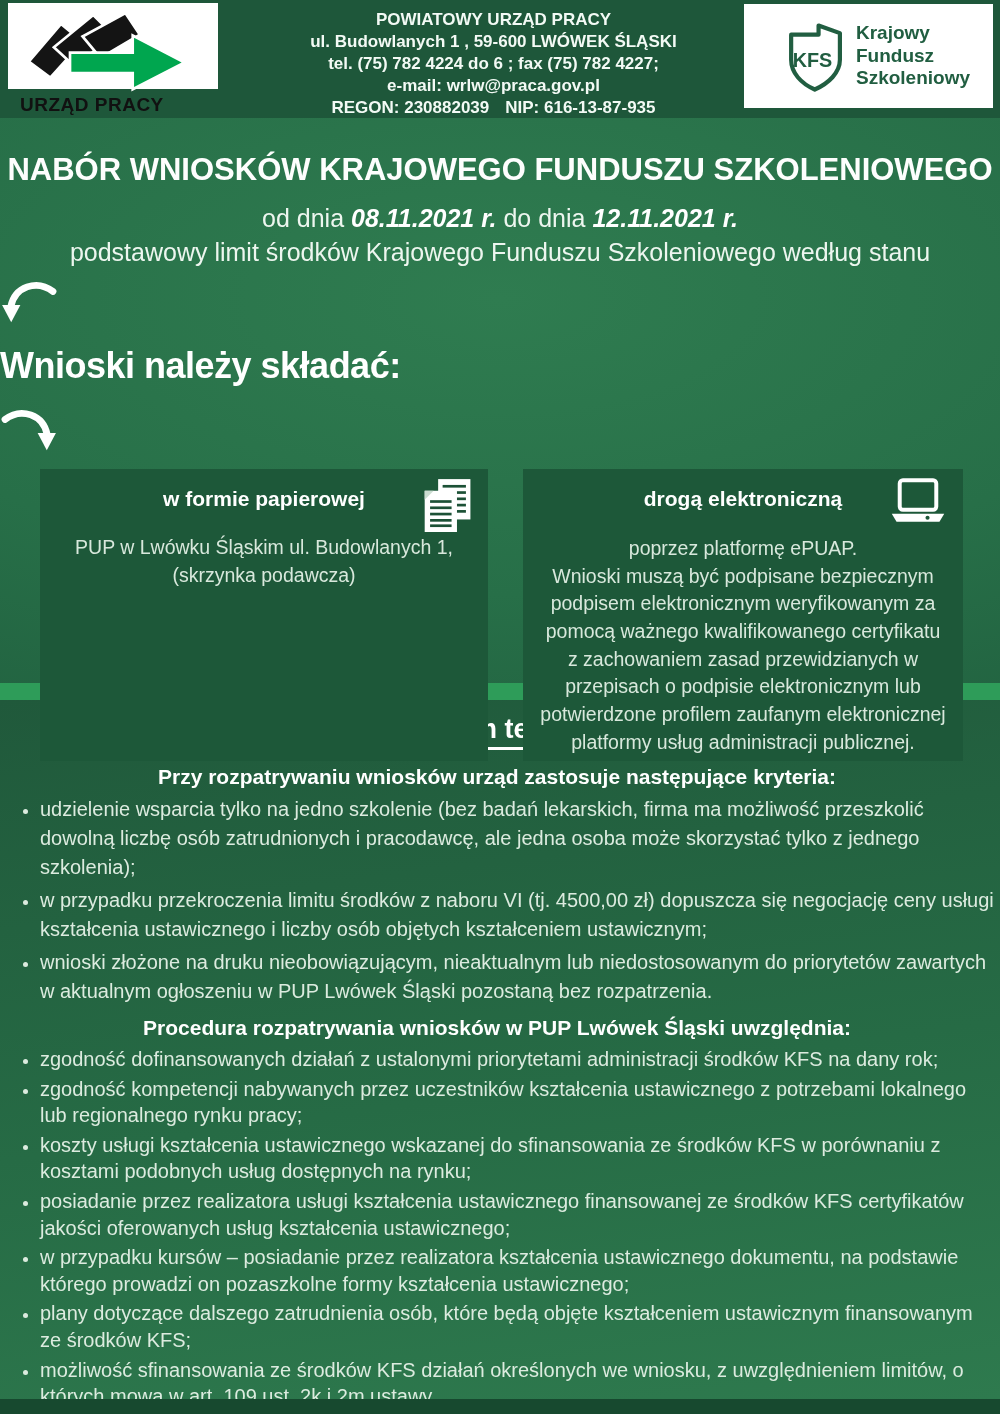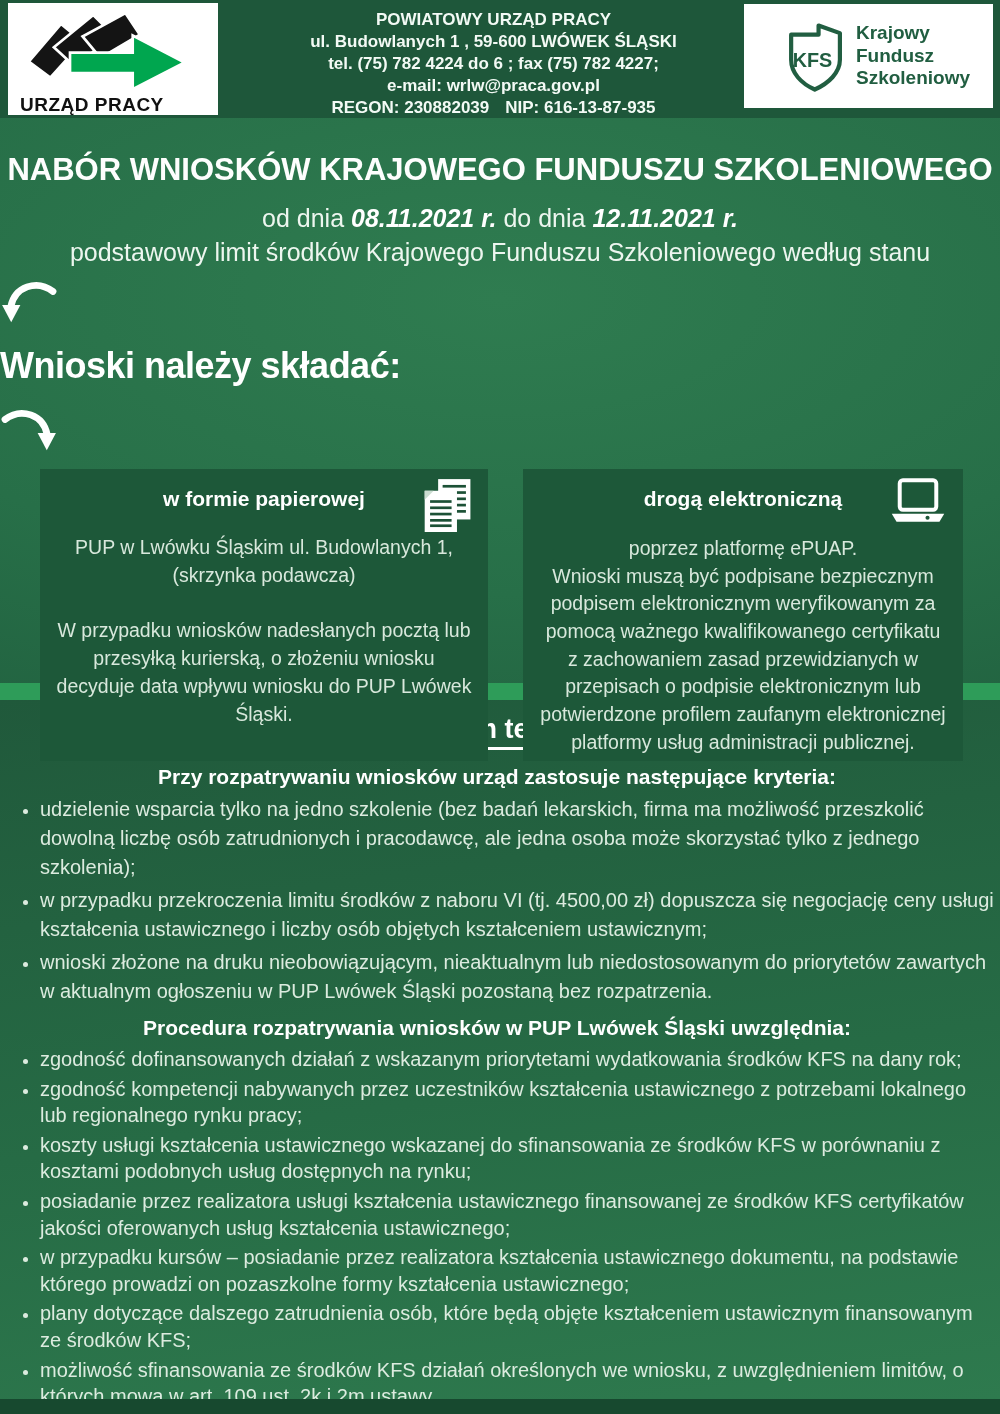--- a/index.html
+++ b/index.html
@@ -2,21 +2,21 @@
 <html lang="pl"><head>
 <meta charset="utf-8">
 <style>
   * { margin:0; padding:0; box-sizing:border-box; }
   body { font-family: "Liberation Sans", "DejaVu Sans", sans-serif; background:#444; }
   .poster { position:relative; width:1000px; height:1414px; margin:0 auto; overflow:hidden; background:#235F3F; }
 
   
   .topbar { position:relative; width:100%; height:118px; background:#1E573A; }
   .logo-card { position:absolute; background:#ffffff; }
-  .logo-card.left { left:8px; top:3px; width:210px; height:112px; padding:3px 6px 16px 6px; }
+  .logo-card.left { left:8px; top:3px; width:210px; height:86px; padding:3px 6px 16px 6px; }
   .logo-card.right { right:7px; top:4px; width:249px; height:104px; display:flex; align-items:center; gap:10px; padding-left:38px; }
   .up-label { font-size:19px; font-weight:800; color:#111; letter-spacing:0.5px; padding-left:6px; margin-top:-2px; }
   .kfs-text { font-size:19px; font-weight:700; color:#215E41; line-height:1.2; }
   .contact { position:absolute; left:0; right:13px; top:9px; margin:0 auto; width:560px; text-align:center; color:#F3FAF5; font-weight:700; font-size:17px; line-height:1.3; }
   .contact .gap2 { display:inline-block; width:16px; }
 
   
   .top-section { width:100%; height:565px; text-align:center; color:#fff;
     background: radial-gradient(120% 95% at 50% 32%, #2F7C50 0%, #276F48 55%, #205F3E 100%); }
   .page-title { padding-top:34px; font-size:31px; font-weight:800; letter-spacing:0; color:#FDFEFD; }
@@ -143,21 +143,20 @@
               <line x1="9" y1="26" x2="33" y2="26"></line>
                 <line x1="9" y1="33" x2="33" y2="33"></line>
               <line x1="9" y1="40" x2="33" y2="40"></line>
                 <line x1="9" y1="47" x2="33" y2="47"></line>
               <line x1="9" y1="53" x2="33" y2="53"></line>
             </g>
           </g>
         </svg>
         <div class="body">
           <p>PUP w Lwówku Śląskim ul. Budowlanych 1, (skrzynka podawcza)</p>
-          <p>W przypadku wniosków nadesłanych pocztą lub przesyłką kurierską, o złożeniu wniosku decyduje data wpływu wniosku do PUP Lwówek Śląski.</p>
         </div>
       </div>
 
       <div class="box electronic">
         <h3>drogą elektroniczną</h3>
         <svg class="box-icon" width="62" height="48" viewBox="0 0 78 58">
           <rect x="16" y="3" width="46" height="37" rx="4" fill="none" stroke="#ffffff" stroke-width="5"></rect>
           <polygon points="6,45 72,45 66,55 12,55" fill="#ffffff"></polygon>
           <circle cx="51" cy="50" r="2.6" fill="#1D5839"></circle>
         </svg>
@@ -180,21 +179,21 @@
 
     <h3 class="list-heading crit">Przy rozpatrywaniu wniosków urząd zastosuje następujące kryteria:</h3>
     <ul class="bullets">
       <li>udzielenie wsparcia tylko na jedno szkolenie (bez badań lekarskich, firma ma możliwość przeszkolić dowolną liczbę osób zatrudnionych i  pracodawcę, ale jedna osoba może skorzystać tylko z jednego szkolenia);</li>
       <li>w przypadku przekroczenia limitu środków z naboru VI (tj. 4500,00 zł) dopuszcza się negocjację ceny usługi kształcenia ustawicznego i liczby osób objętych kształceniem ustawicznym;</li>
       <li>wnioski złożone na druku nieobowiązującym, nieaktualnym lub niedostosowanym do priorytetów zawartych w aktualnym ogłoszeniu w PUP Lwówek Śląski pozostaną bez rozpatrzenia.</li>
     </ul>
 
     <h3 class="list-heading proc">Procedura rozpatrywania wniosków w PUP Lwówek Śląski uwzględnia:</h3>
     <ul class="bullets tight">
-      <li>zgodność dofinansowanych działań z wskazanym priorytetami wydatkowania środków KFS na dany rok;</li>
+      <li>zgodność dofinansowanych działań z ustalonymi priorytetami administracji środków KFS na dany rok;</li>
       <li>zgodność kompetencji nabywanych przez uczestników kształcenia ustawicznego z potrzebami lokalnego lub  regionalnego rynku pracy;</li>
       <li>koszty usługi kształcenia ustawicznego wskazanej do sfinansowania ze środków KFS w porównaniu z kosztami podobnych usług dostępnych na rynku;</li>
       <li>posiadanie przez realizatora usługi kształcenia ustawicznego finansowanej ze środków KFS certyfikatów jakości oferowanych usług kształcenia ustawicznego;</li>
       <li>w przypadku kursów – posiadanie przez realizatora kształcenia ustawicznego dokumentu, na podstawie którego prowadzi on pozaszkolne formy kształcenia ustawicznego;</li>
       <li>plany dotyczące dalszego zatrudnienia osób, które będą objęte kształceniem ustawicznym finansowanym ze środków KFS;</li>
       <li>możliwość sfinansowania ze środków KFS działań określonych we wniosku, z uwzględnieniem limitów, o których mowa w art. 109 ust. 2k i 2m ustawy.</li>
     </ul>
 
   </section>
 

